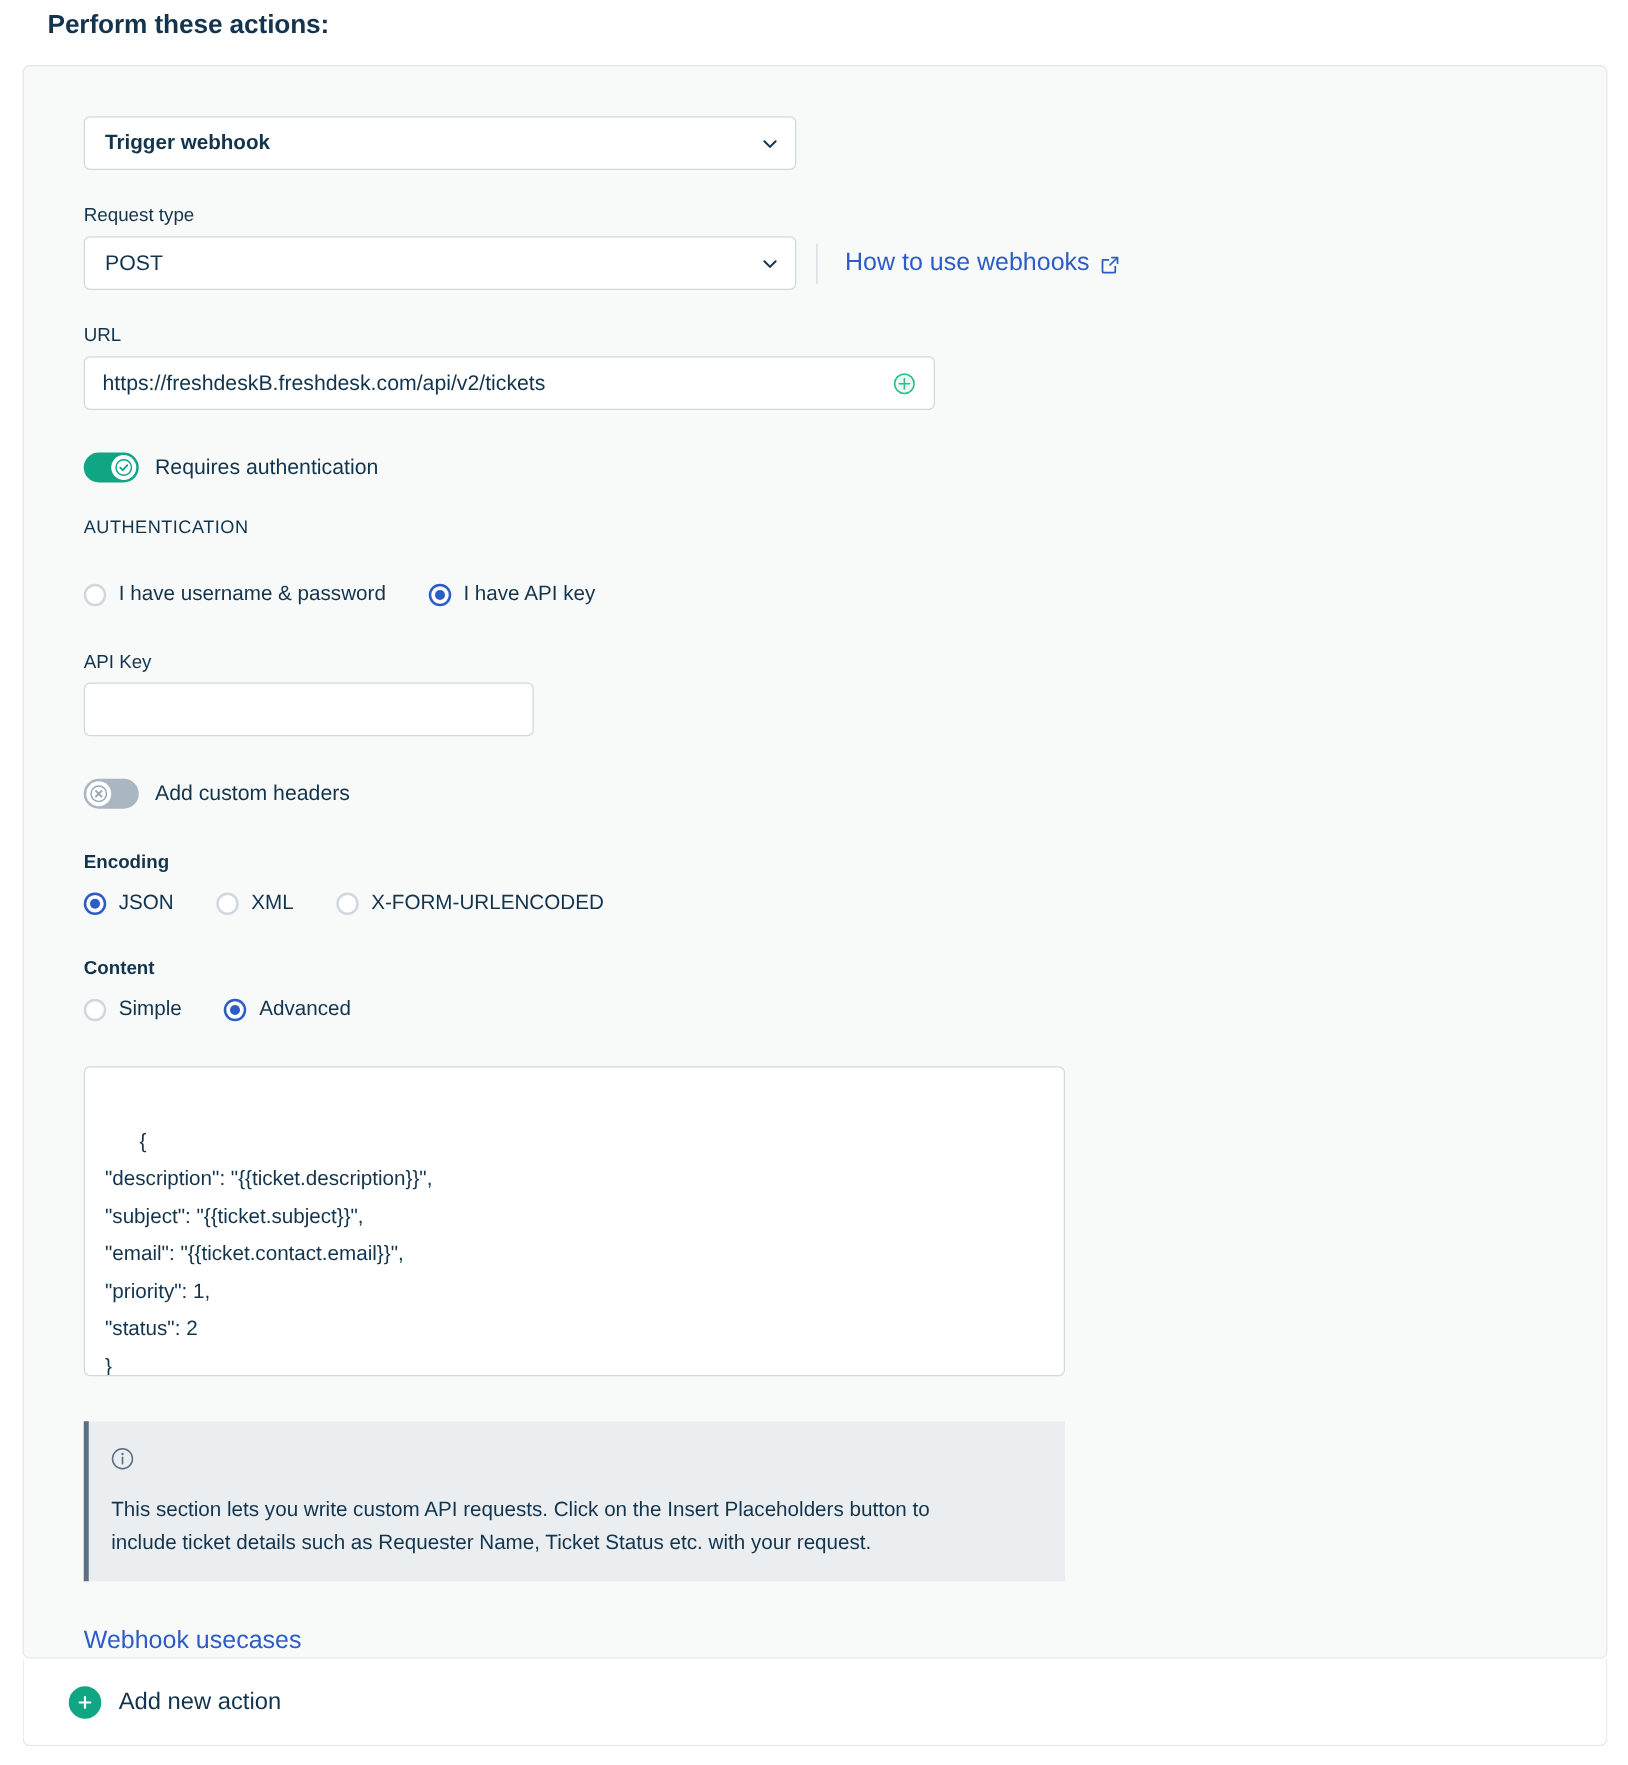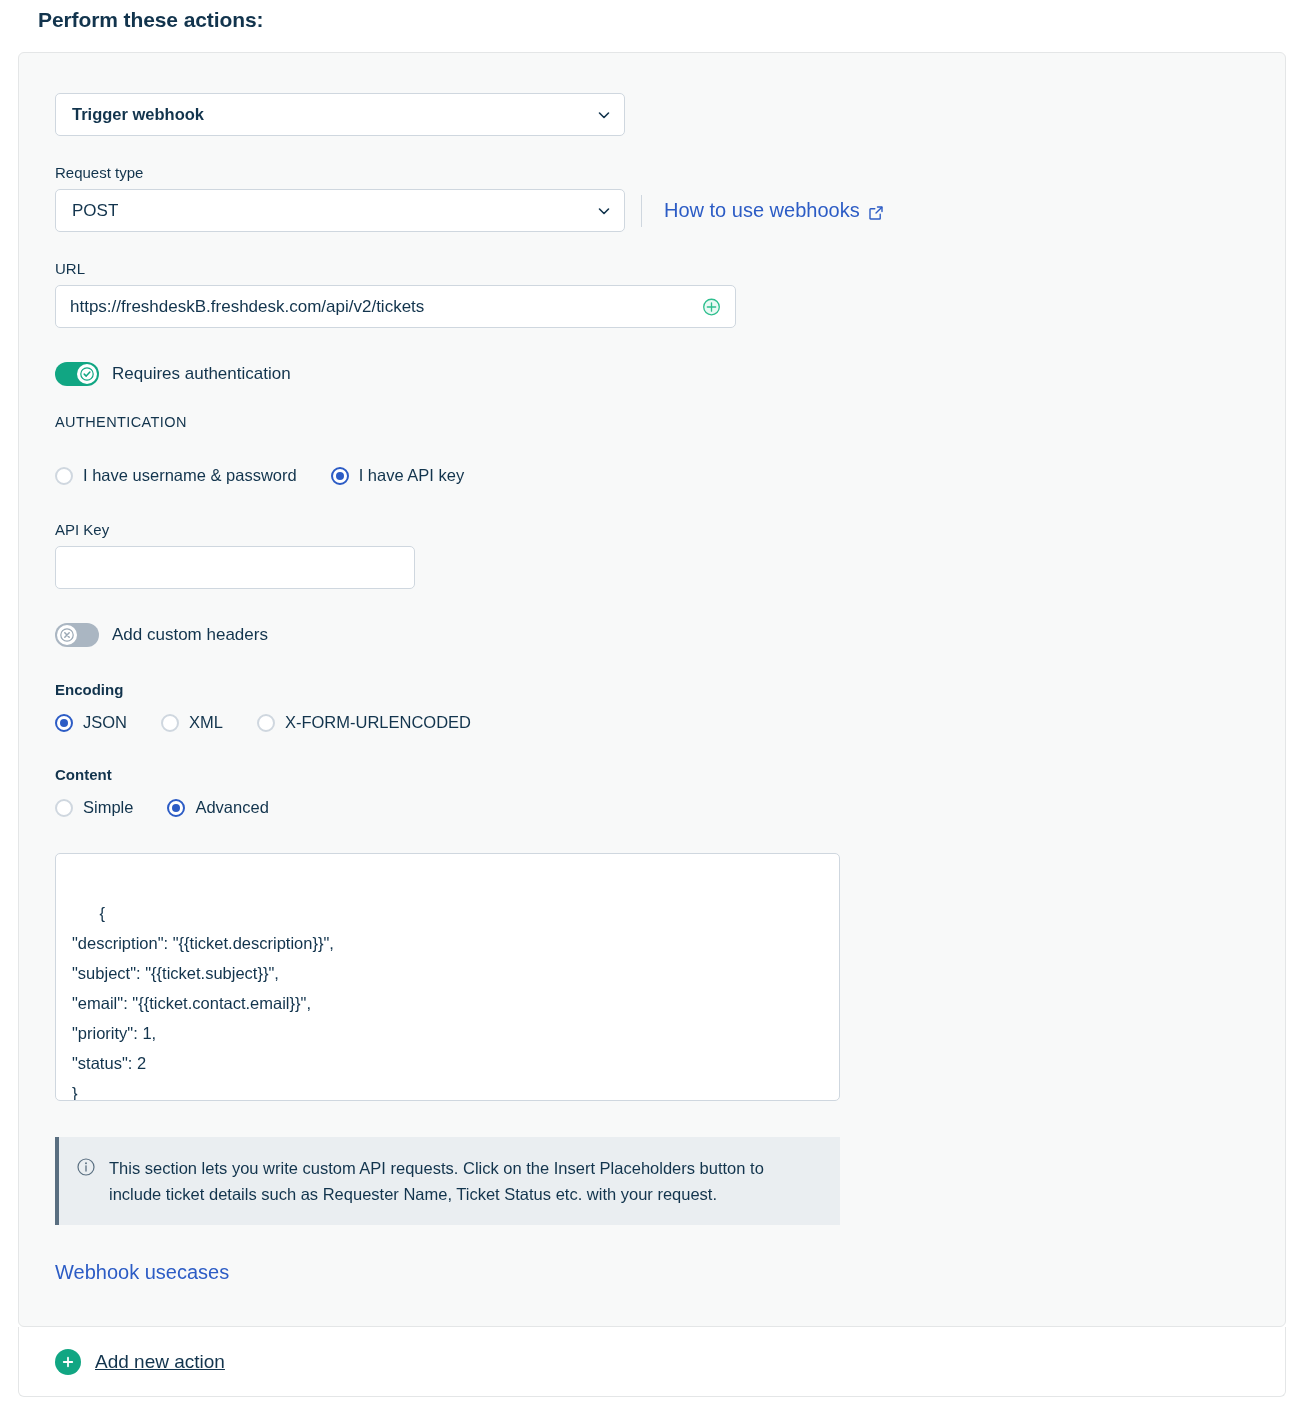--- a/index.html
+++ b/index.html
@@ -31,20 +31,21 @@
   
   .action-card {
     position: absolute;
     left: 18px;
     top: 52px;
     width: 1268px;
     height: 1275px;
     background: #f8f9f9;
     border: 1px solid #e4e6e7;
     border-radius: 6px;
+    padding-left: 12px;
   }
 
   .card-inner {
     position: relative;
     padding: 40px 0 0 36px;
   }
 
   
   .field-label {
     font-size: 15px;
@@ -215,20 +216,21 @@
 
   
   .notice {
     width: 785px;
     background: #eaeef1;
     border-left: 4px solid #5a6f81;
     padding: 18px 20px 18px 18px;
     display: flex;
     gap: 14px;
     align-items: flex-start;
+    flex-direction: column;
   }
   .notice-icon { flex: 0 0 auto; margin-top: 3px; }
   .notice-text {
     font-size: 16.5px;
     line-height: 26px;
     color: #12344d;
     max-width: 700px;
   }
 
   
@@ -238,21 +240,20 @@
     top: 1327px;
     width: 1268px;
     height: 70px;
     background: #ffffff;
     border: 1px solid #e4e6e7;
     border-top: none;
     border-radius: 0 0 6px 6px;
     display: flex;
     align-items: center;
     padding-left: 36px;
-    text-decoration: underline;
   }
   .add-action-btn {
     display: flex;
     align-items: center;
     gap: 14px;
     cursor: pointer;
   }
   .plus-circle {
     width: 26px;
     height: 26px;

